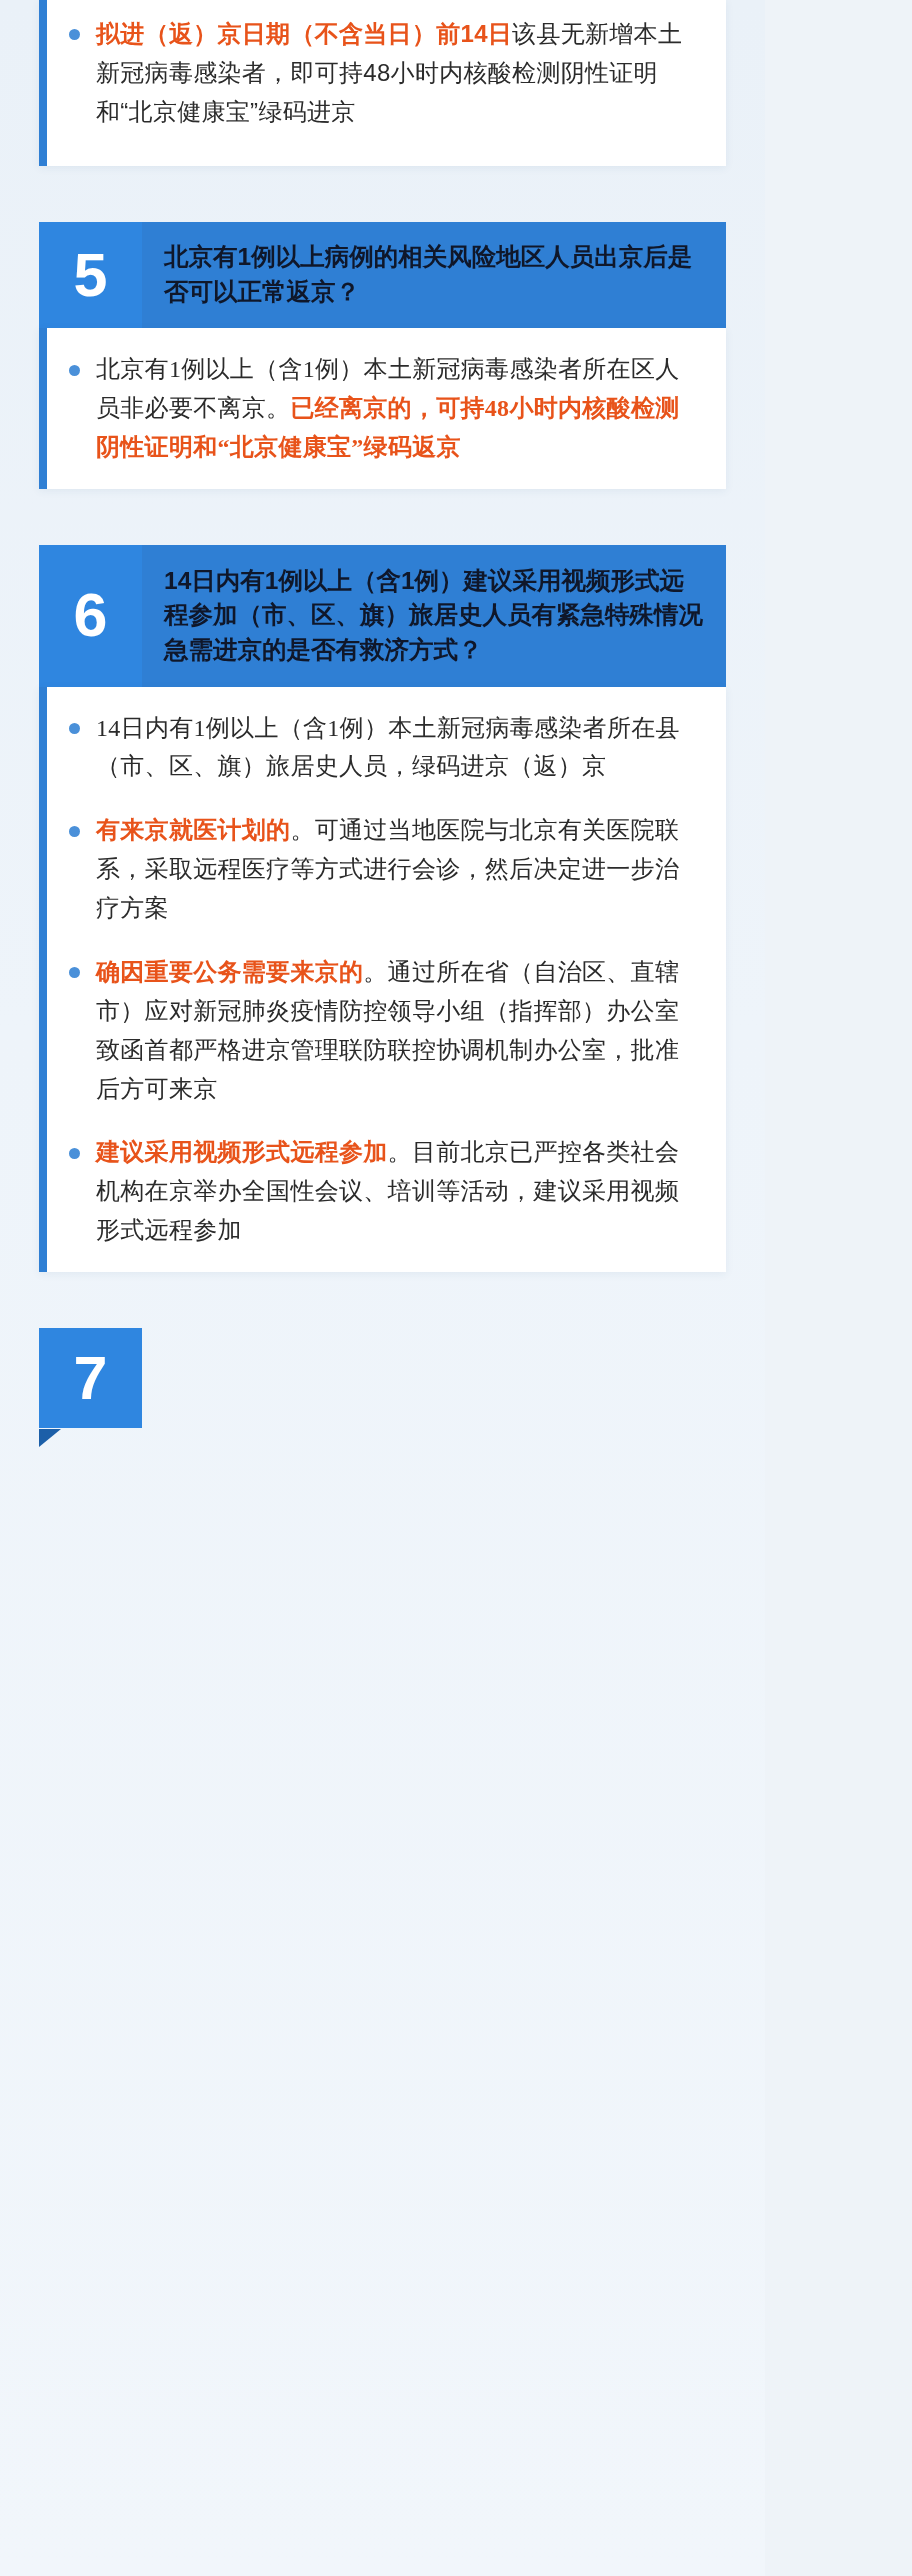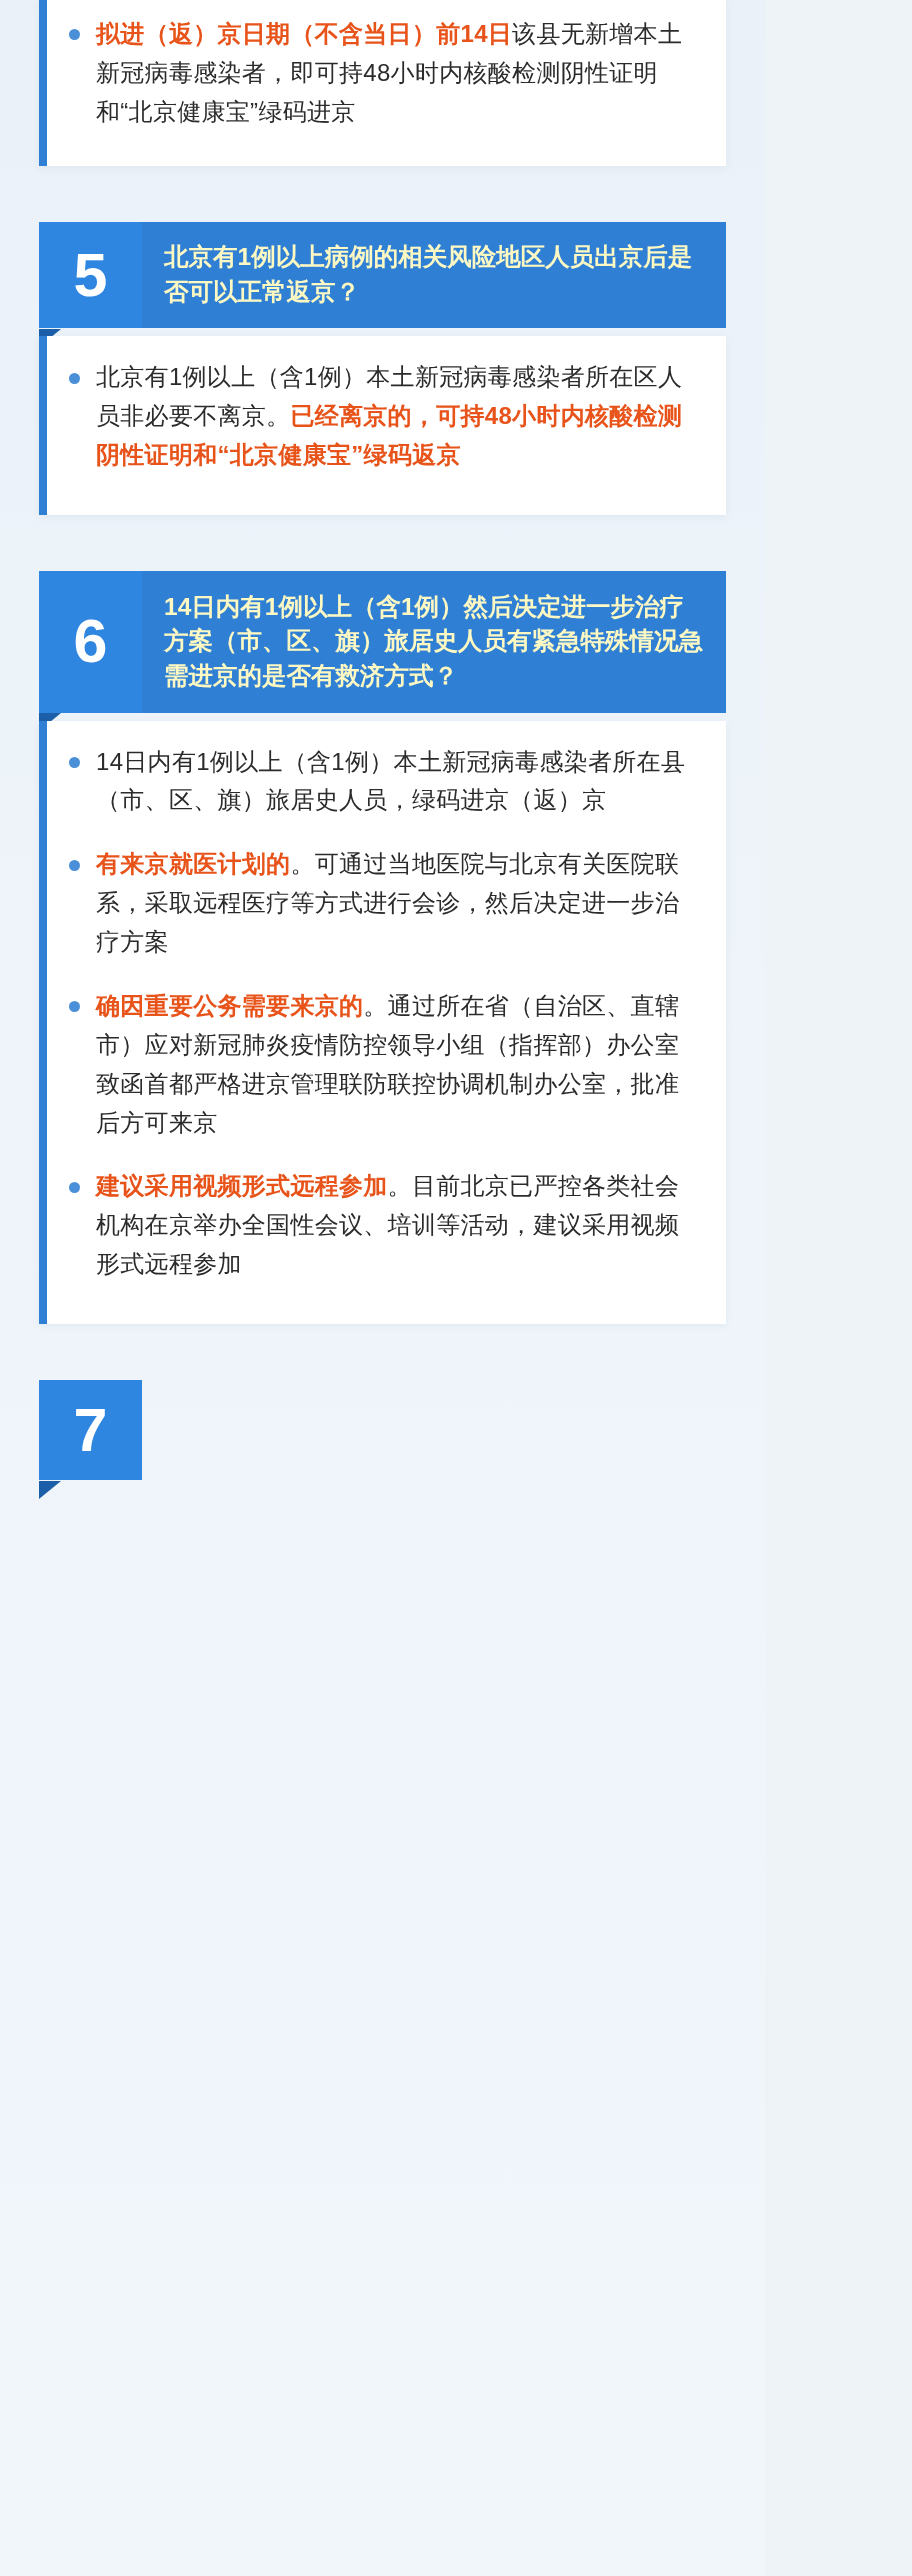--- a/index.html
+++ b/index.html
@@ -60,38 +60,39 @@
     left: 0;
     bottom: -18.6px;
     width: 0;
     height: 0;
     border-left: 22px solid #1c5fa8;
     border-bottom: 18.6px solid transparent;
   }
   .qtext {
     flex: 1 1 auto;
     background: #2f7fd4;
-    color: #fef9c3;
+    color: #0f172a;
     font-size: 24.5px;
     font-weight: bold;
     line-height: 1.42;
     padding: 18.6px 22px 18.6px 22px;
     box-sizing: border-box;
     display: flex;
     align-items: center;
   }
 
   
   .body {
     position: relative;
-    margin: 8px 39px 0 39px;
+    margin: 0 39px 0 39px;
     background: #ffffff;
-    padding: 22px 25px 40px 25px;
+    padding: 22px 25px 22px 25px;
     box-sizing: border-box;
     box-shadow: 0 1.7px 8.4px rgba(40,80,130,0.07);
+    font-family: Liberation Serif, serif;
   }
   .body .accent-left { width: 7.6px; background: #2f7fd4; }
 
   ul.bullets {
     list-style: none;
     margin: 0;
     padding: 0;
   }
   ul.bullets > li {
     position: relative;
@@ -160,21 +161,21 @@
       <li>
         <span>北京有1例以上（含1例）本土新冠病毒感染者所在区人员非必要不离京。</span><span class="hl">已经离京的，可持48小时内核酸检测阴性证明和“北京健康宝”绿码返京</span>
       </li>
     </ul>
   </div>
 
   <div class="spacer-lg"></div>
 
   <div class="qhead">
     <div class="qnum">6</div>
-    <div class="qtext">14日内有1例以上（含1例）然后决定进一步治疗方案（市、区、旗）旅居史人员有紧急特殊情况急需进京的是否有救济方式？</div>
+    <div class="qtext">14日内有1例以上（含1例）建议采用视频形式远程参加（市、区、旗）旅居史人员有紧急特殊情况急需进京的是否有救济方式？</div>
   </div>
   <div class="body">
     <div class="accent-left"></div>
     <ul class="bullets">
       <li>
         <span>14日内有1例以上（含1例）本土新冠病毒感染者所在县（市、区、旗）旅居史人员，绿码进京（返）京</span>
       </li>
       <li>
         <span class="hl">有来京就医计划的</span><span>。可通过当地医院与北京有关医院联系，采取远程医疗等方式进行会诊，然后决定进一步治疗方案</span>
       </li>

